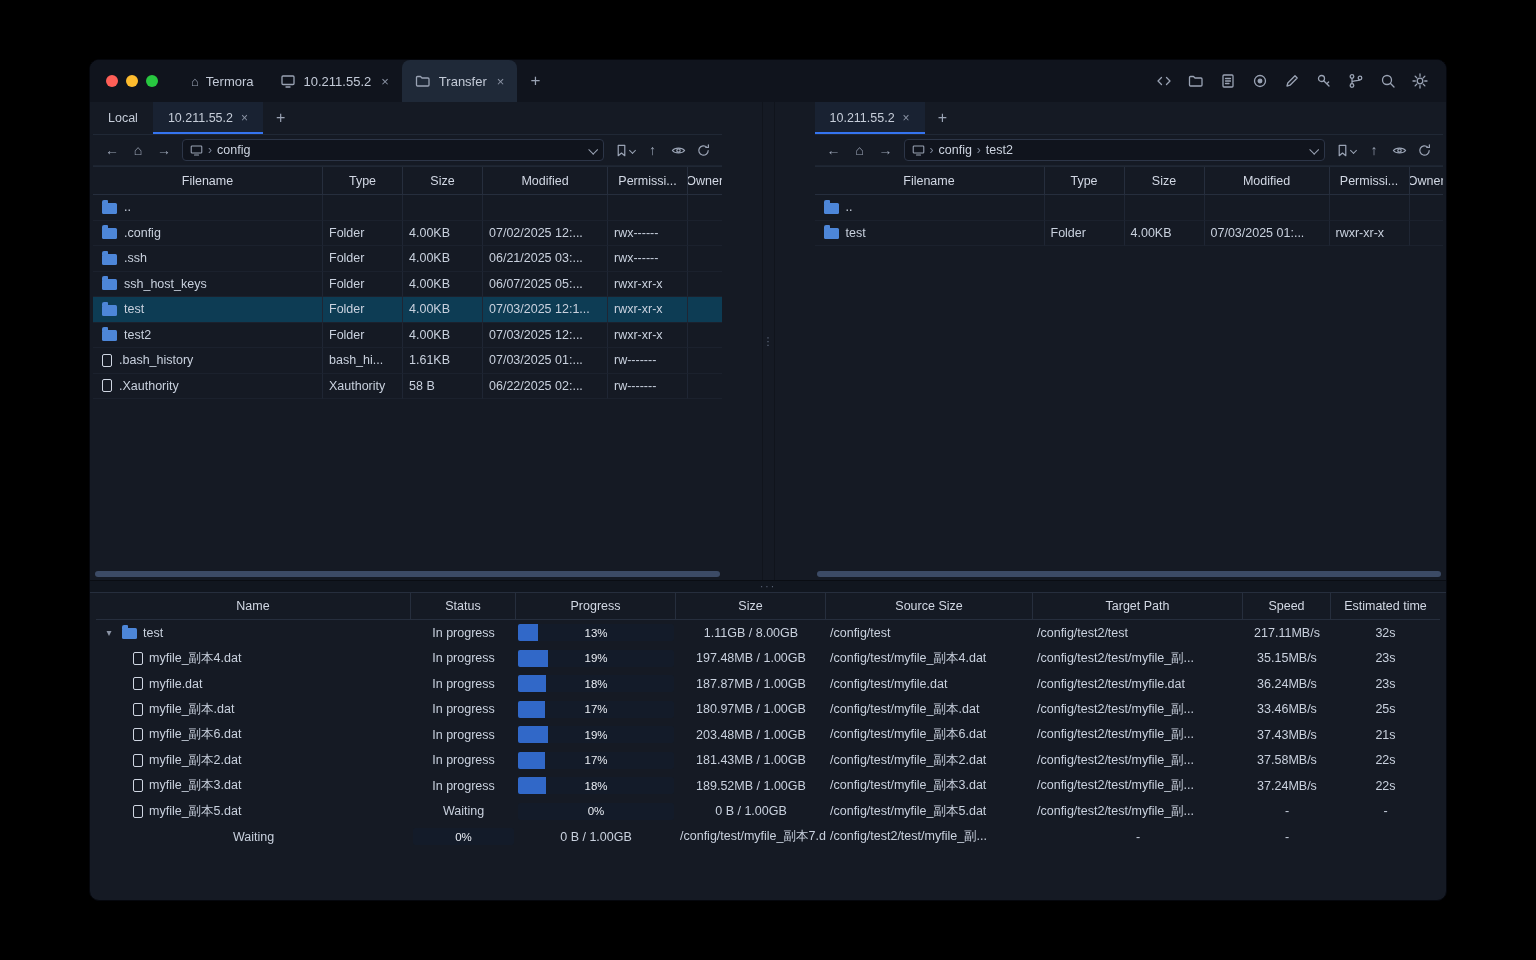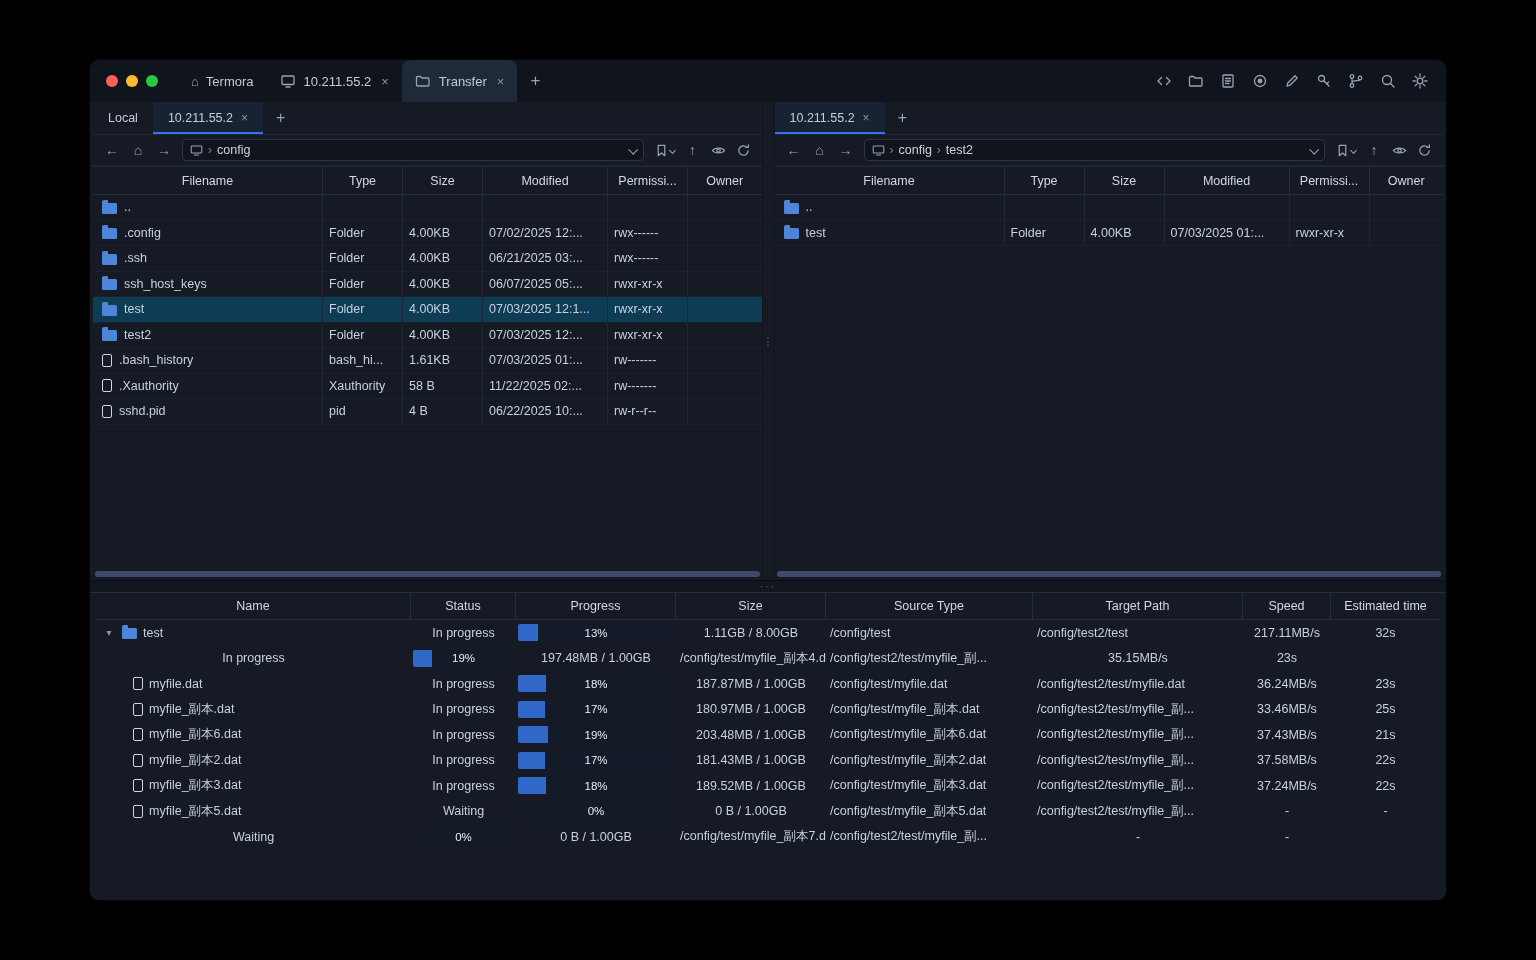--- a/index.html
+++ b/index.html
@@ -20,21 +20,21 @@
   .t-tab.active{background:#1f2938;border-radius:8px 8px 0 0;}
   .t-tab .glyph{color:#9aa3b4;font-size:13px;line-height:1;}
   .tab-close{color:#8b94a5;font-size:13px;margin-left:3px;line-height:1;}
   .newtab{display:flex;align-items:center;padding:0 13px;color:#9aa3b4;font-size:17px;}
   .tb-right{margin-left:auto;display:flex;align-items:center;gap:15px;padding-right:18px;}
   .tb-icon{width:17px;height:17px;color:#9aa3b4;display:flex;align-items:center;justify-content:center;}
   .tb-icon svg{width:16px;height:16px;}
   svg.ln{fill:none;stroke:currentColor;stroke-width:1.3;stroke-linecap:round;stroke-linejoin:round;}
 
   
-  .main-split{flex:0 0 478px;display:flex;padding:0 3px;min-height:0;}
+  .main-split{flex:0 0 478px;display:flex;padding:0 3px;min-height:0;gap:40px;}
   .pane{flex:1 1 0;min-width:0;display:flex;flex-direction:column;}
   .vdivider{flex:0 0 6px;display:flex;align-items:center;justify-content:center;color:#5f6а7a;
     color:#5f697c;font-size:11px;background:#151a24;border-left:1px solid #10141c;border-right:1px solid #10141c;}
   .hsplitter{flex:0 0 7px;display:flex;align-items:center;justify-content:center;color:#5f697c;
     font-size:10px;letter-spacing:2px;background:#11161f;border-top:1px solid #0a0d13;border-bottom:1px solid #262e3d;}
 
   .pane-tabs{flex:0 0 32px;display:flex;align-items:stretch;border-bottom:1px solid #2028352;border-bottom:1px solid #202835;}
   .p-tab{display:flex;align-items:center;gap:8px;padding:0 15px;font-size:12.5px;color:#c6cdd9;}
   .p-tab.active{background:#192232;box-shadow:inset 0 -2px 0 var(--accent,#3574f0);}
   .p-close{color:#8b94a5;font-size:12px;line-height:1;}
@@ -332,36 +332,25 @@
     <div></div>
   </div>
 
   <div class="fgrid fr">
     <div class="name-c">
       <span class="icon-file"></span>
       <span>.Xauthority</span>
     </div>
     <div>Xauthority</div>
     <div>58 B</div>
-    <div>11/22/2025 02:...</div>
+    <div>06/22/2025 02:...</div>
     <div>rw-------</div>
     <div></div>
   </div>
 
-  <div class="fgrid fr">
-    <div class="name-c">
-      <span class="icon-file"></span>
-      <span>sshd.pid</span>
-    </div>
-    <div>pid</div>
-    <div>4 B</div>
-    <div>06/22/2025 10:...</div>
-    <div>rw-r--r--</div>
-    <div></div>
-  </div>
 </div>
           <div class="filler"></div>
           <div class="hscroll">
               <span class="thumb"></span>
             </div>
         </div>
       </div>
 
       <div class="vdivider">
           <span>⋮</span>
@@ -457,21 +446,21 @@
     <div class="hsplitter">
         <span>···</span>
       </div>
 
     <div class="transfer">
       <div class="tgrid th">
         <div>Name</div>
         <div>Status</div>
         <div>Progress</div>
         <div>Size</div>
-        <div>Source Type</div>
+        <div>Source Size</div>
         <div>Target Path</div>
         <div>Speed</div>
         <div>Estimated time</div>
       </div>
       <div style="display:flex;flex-direction:column;">
   <div class="tgrid trow parent">
     <div class="c-name">
       <span class="expander">▾</span>
       <span class="icon-folder"></span>
       <span>test</span>
@@ -484,20 +473,25 @@
       </span>
     </div>
     <div class="c-size">1.11GB / 8.00GB</div>
     <div class="c-src">/config/test</div>
     <div class="c-tgt">/config/test2/test</div>
     <div class="c-speed">217.11MB/s</div>
     <div class="c-eta">32s</div>
   </div>
 
   <div class="tgrid trow child">
+    <div class="c-name">
+
+      <span class="icon-file"></span>
+      <span>myfile_副本4.dat</span>
+    </div>
     <div class="c-status">In progress</div>
     <div class="c-prog">
       <span class="track">
         <span class="fill" style="width: 19%;"></span>
         <span class="pct">19%</span>
       </span>
     </div>
     <div class="c-size">197.48MB / 1.00GB</div>
     <div class="c-src">/config/test/myfile_副本4.dat</div>
     <div class="c-tgt">/config/test2/test/myfile_副...</div>

